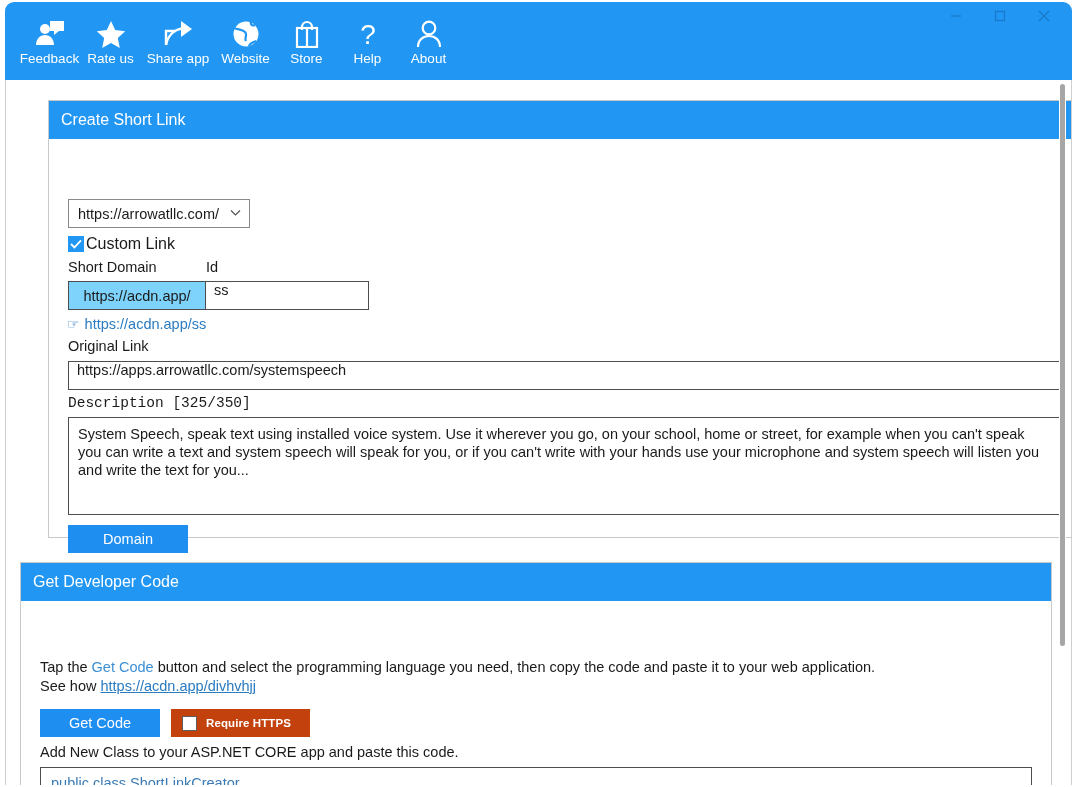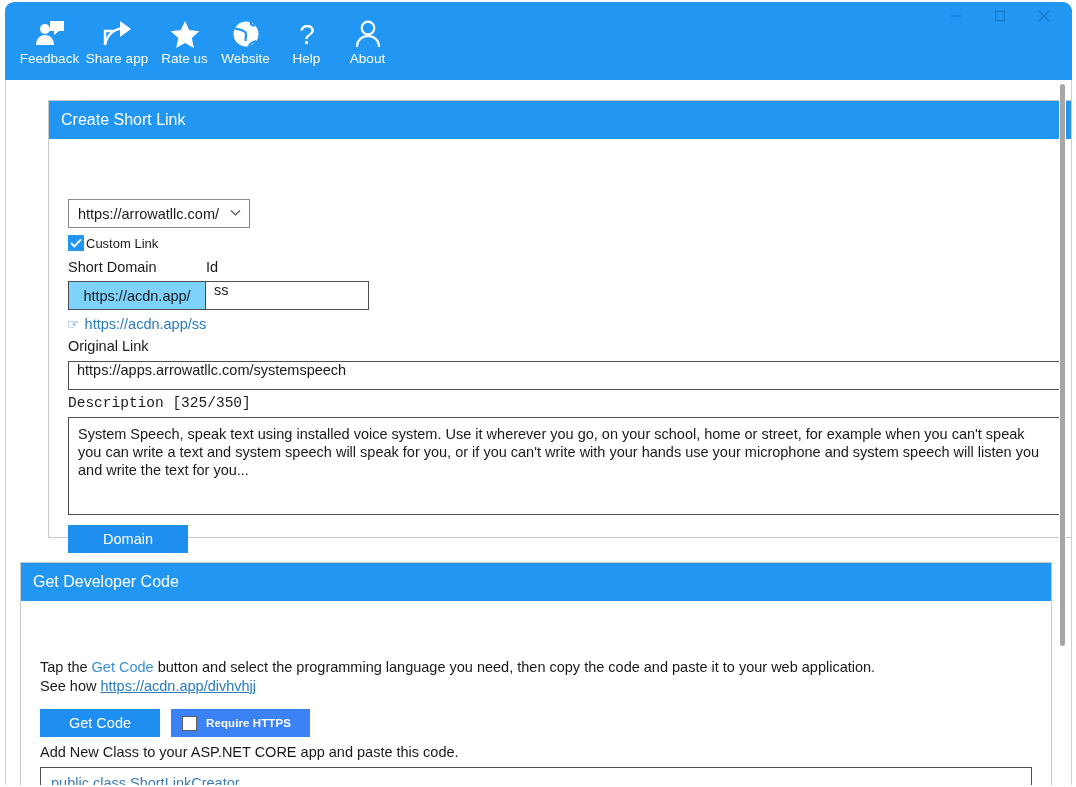--- a/index.html
+++ b/index.html
@@ -146,21 +146,21 @@
     align-items: center;
     gap: 2px;
   }
   .cb {
     width: 16px; height: 16px;
     background: #2196f3;
     border: 1px solid #2196f3;
     display: flex; align-items: center; justify-content: center;
   }
   .cb svg { display:block; }
-  .checkrow .lbl { font-size: 13px; color: #1a1a1a; }
+  .checkrow .lbl { font-size: 16px; color: #1a1a1a; }
 
   .lbl-short {
     position: absolute; left: 19px; top: 120px;
     font-size: 14.5px; color: #1a1a1a;
   }
   .lbl-id {
     position: absolute; left: 157px; top: 120px;
     font-size: 14.5px; color: #1a1a1a;
   }
 
@@ -247,21 +247,21 @@
     width: 980px;
   }
   .para .blue { color: #3b8fd4; }
 
   #btn-getcode { left: 19px; top: 108px; width: 120px; height: 28px; }
 
   #btn-https {
     position: absolute;
     left: 150px; top: 108px;
     width: 139px; height: 28px;
-    background: #3b82f6;
+    background: #c2410c;
     display: flex; align-items: center; gap: 9px;
     padding-left: 11px;
     cursor: default;
   }
   #btn-https .cb-empty {
     width: 15px; height: 15px;
     background: #ffffff;
     border: 1px solid #5e5e5e;
   }
   #btn-https .lbl {
@@ -305,50 +305,60 @@
         <span class="ico">
           <svg width="30" height="28" viewBox="0 0 30 28">
             <circle cx="10" cy="9" r="5" fill="#fff"></circle>
             <path d="M1 25c0-6 4-10 9-10s9 4 9 10z" fill="#fff"></path>
             <path d="M15 1h14v10h-5l-5 4v-4h-4z" fill="#fff"></path>
           </svg>
         </span>
         <span class="lbl">Feedback</span>
       </div>
 
+      <div class="cmd-item">
+        <span class="ico">
+          <svg width="30" height="28" viewBox="0 0 30 28">
+            <path d="M15 1l4.2 9.1 10 1.2-7.4 6.8 2 9.8-8.8-5-8.8 5 2-9.8L.8 11.3l10-1.2z" fill="#fff"></path>
+          </svg>
+        </span>
+        <span class="lbl">Rate us</span>
+      </div>
+
       <div class="cmd-item wide">
         <span class="ico">
           <svg width="32" height="28" viewBox="0 0 32 28">
             <path d="M4 25 L4 11 L14 11" fill="none" stroke="#fff" stroke-width="2.4"></path>
             <path d="M4 25 C6 14 14 9 22 8" fill="none" stroke="#fff" stroke-width="2.4"></path>
             <path d="M19 1l11 8-11 8z" fill="#fff"></path>
           </svg>
         </span>
         <span class="lbl">Share app</span>
       </div>
 
       <div class="cmd-item">
         <span class="ico">
           <svg width="30" height="28" viewBox="0 0 30 28">
-            <path d="M15 1l4.2 9.1 10 1.2-7.4 6.8 2 9.8-8.8-5-8.8 5 2-9.8L.8 11.3l10-1.2z" fill="#fff"></path>
-          </svg>
-        </span>
-        <span class="lbl">Rate us</span>
-      </div>
-
-      <div class="cmd-item">
-        <span class="ico">
-          <svg width="30" height="28" viewBox="0 0 30 28">
             <circle cx="15" cy="14" r="12.5" fill="#fff"></circle>
             <path d="M3 8c4 2 8 1 11 4s-1 6 1 9M20 2c-1 3 2 4 4 3M18 26c1-3 4-4 7-5" fill="none" stroke="#2196f3" stroke-width="2.2"></path>
           </svg>
         </span>
         <span class="lbl">Website</span>
       </div>
 
+      <div class="cmd-item">
+        <span class="ico">
+          <svg width="26" height="28" viewBox="0 0 26 28">
+            <rect x="3" y="8" width="20" height="19" fill="none" stroke="#fff" stroke-width="2.2"></rect>
+            <path d="M8 10V7a5 5 0 0110 0v3" fill="none" stroke="#fff" stroke-width="2.2"></path>
+            <path d="M13 8v19" stroke="#fff" stroke-width="2.2"></path>
+          </svg>
+        </span>
+        <span class="lbl">Store</span>
+      </div>
 
       <div class="cmd-item">
         <span class="ico">
           <svg width="24" height="28" viewBox="0 0 24 28">
             <text x="12" y="24" font-family="Liberation Sans, sans-serif" font-size="28" fill="#fff" text-anchor="middle">?</text>
           </svg>
         </span>
         <span class="lbl">Help</span>
       </div>
 

